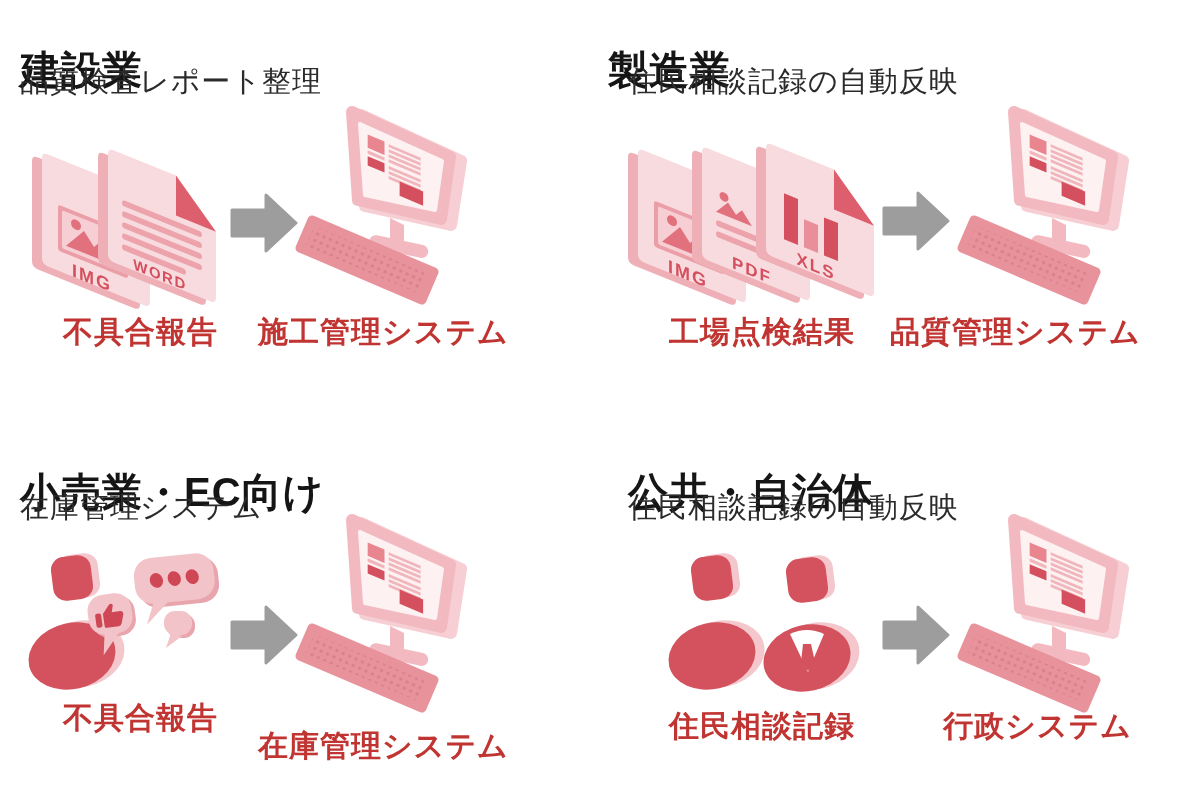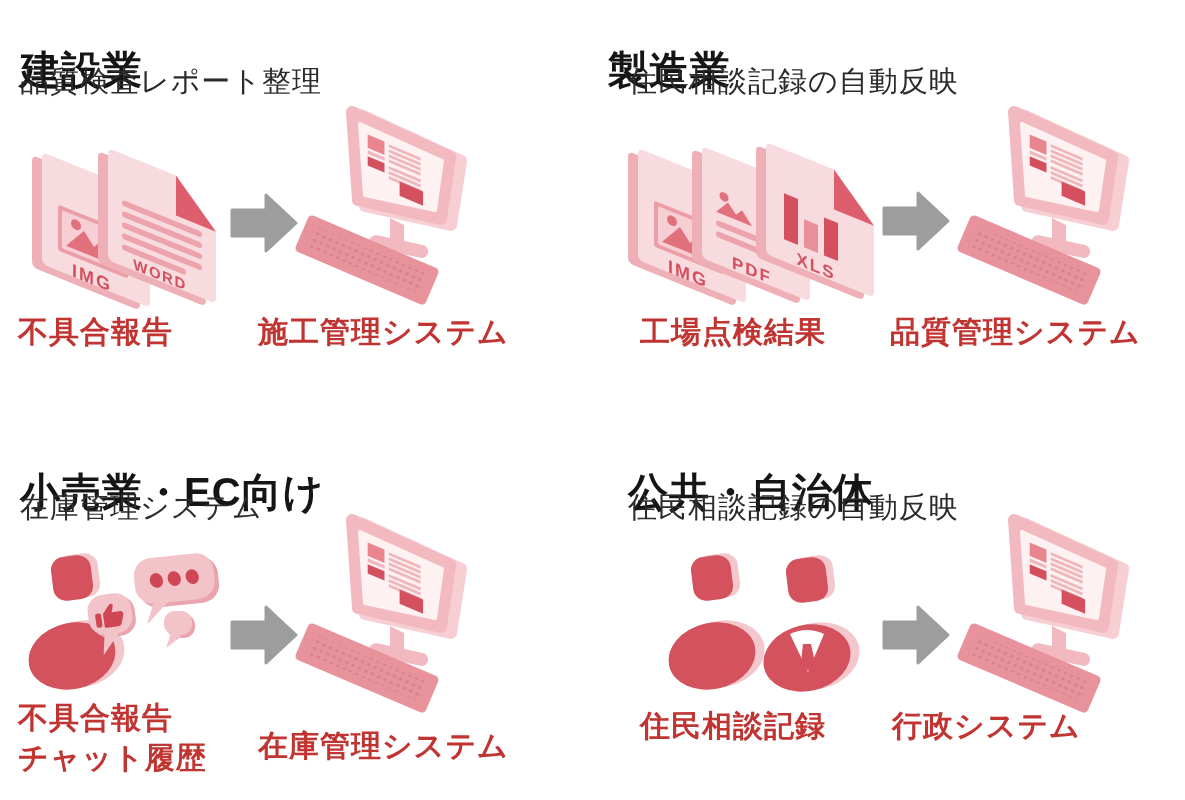--- a/index.html
+++ b/index.html
@@ -1,20 +1,20 @@
 <!DOCTYPE html>
 <html><head>
 <meta charset="utf-8">
 <style>
   html,body{margin:0;padding:0;background:#ffffff;}
   #canvas{position:relative;width:1185px;height:800px;background:#ffffff;overflow:hidden;
           font-family:"Liberation Sans","DejaVu Sans",sans-serif;}
   .title{position:absolute;font-size:40px;font-weight:700;color:#151515;letter-spacing:1px;white-space:nowrap;text-align:center;}
   .subtitle{position:absolute;font-size:29px;font-weight:400;color:#2b2b2b;letter-spacing:1px;white-space:nowrap;}
-  .label{position:absolute;font-size:30px;font-weight:700;color:#c03431;text-align:left;
+  .label{position:absolute;font-size:30px;font-weight:700;color:#c03431;text-align:right;
          letter-spacing:1px;white-space:nowrap;line-height:1.34;}
   svg.icon{position:absolute;overflow:visible;}
   svg text{font-family:"Liberation Sans","DejaVu Sans",sans-serif;font-weight:700;}
 </style>
 </head>
 <body>
 
 <svg width="0" height="0" style="position:absolute" aria-hidden="true">
   <defs>
     <pattern id="kbtex" patternUnits="userSpaceOnUse" width="7" height="7" patternTransform="rotate(24)">
@@ -192,21 +192,20 @@
       <use href="#sym-bubbles"></use>
     </svg>
     <svg class="icon" style="left:232px;top:604px" width="66" height="62">
       <use href="#sym-arrow"></use>
     </svg>
     <svg class="icon" style="left:298px;top:508px" width="175" height="212">
       <use href="#sym-computer"></use>
     </svg>
     <div class="label" style="left:18px;top:698px;width:200px">
       <div>不具合報告</div>
-      <div>チャット履歴</div>
     </div>
     <div class="label" style="left:258px;top:726px;width:240px">在庫管理システム</div>
   </section>
 
   <section>
     <h2 class="title" style="left:628px;top:432px">公共・自治体</h2>
     <div class="subtitle" style="left:628px;top:488px">住民相談記録の自動反映</div>
     <svg class="icon" style="left:668px;top:554px" width="195" height="140">
       <use href="#sym-person" x="0" y="0"></use>
       <use href="#sym-person-tie" x="95" y="2"></use>

